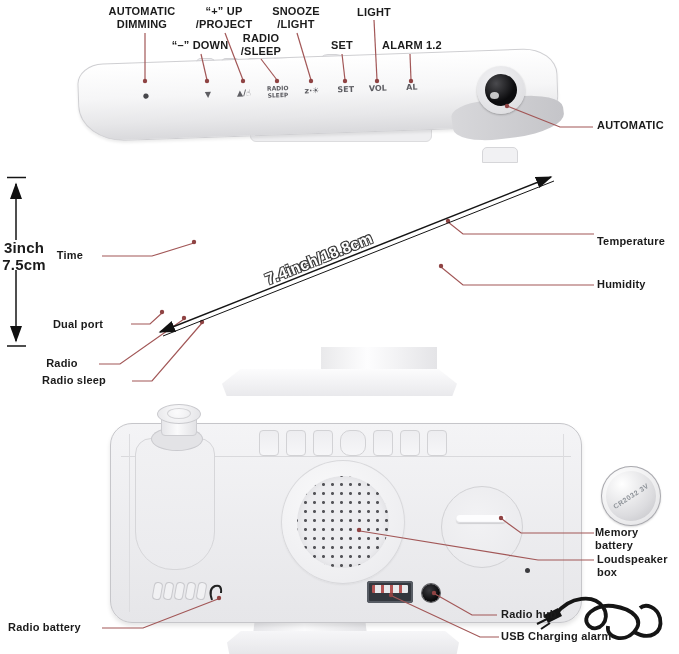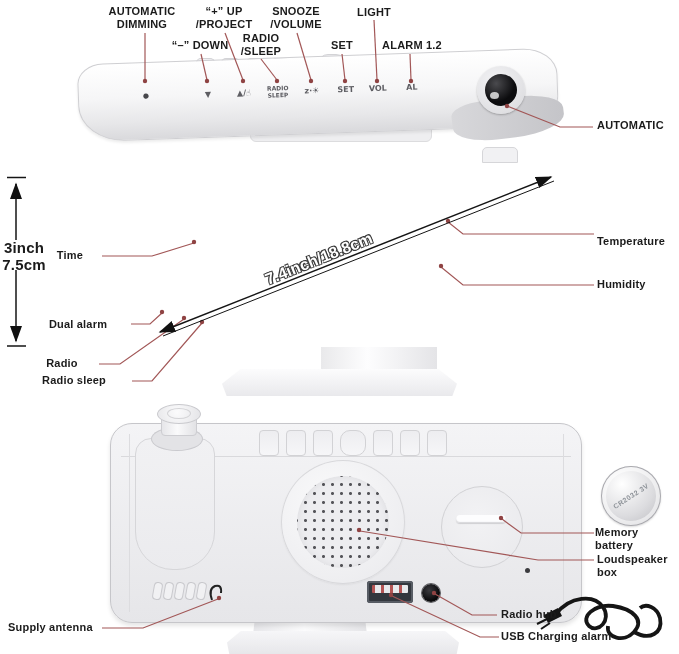--- a/index.html
+++ b/index.html
@@ -272,37 +272,37 @@
                C580,617 594,604 613,606 C633,609 645,620 634,632
                C624,643 606,638 608,626 M634,632 C650,641 663,633 660,618 C657,607 646,603 640,608" stroke-width="3.8"></path>
     </g>
   </svg>
 
   <div class="lbl c" style="left:142px;top:5px">AUTOMATIC
 DIMMING</div>
   <div class="lbl c" style="left:224px;top:5px">“+” UP
 /PROJECT</div>
   <div class="lbl c" style="left:296px;top:5px">SNOOZE
-/VOLUME</div>
+/LIGHT</div>
   <div class="lbl c" style="left:374px;top:6px">LIGHT</div>
   <div class="lbl c" style="left:200px;top:39px">“–” DOWN</div>
   <div class="lbl c" style="left:261px;top:32px">RADIO
 /SLEEP</div>
   <div class="lbl c" style="left:342px;top:39px">SET</div>
   <div class="lbl c" style="left:412px;top:39px">ALARM 1.2</div>
   <div class="lbl" style="left:597px;top:119px">AUTOMATIC</div>
 
   <div class="lbl r" style="left:40px;top:249px;width:60px">Time</div>
   <div class="lbl c dim" style="left:24px;top:240px">3inch
 7.5cm</div>
-  <div class="lbl r" style="left:26px;top:318px;width:104px">Dual alarm</div>
+  <div class="lbl r" style="left:26px;top:318px;width:104px">Dual port</div>
   <div class="lbl r" style="left:27px;top:357px;width:70px">Radio</div>
   <div class="lbl r" style="left:18px;top:374px;width:112px">Radio sleep</div>
   <div class="lbl" style="left:597px;top:235px">Temperature</div>
   <div class="lbl" style="left:597px;top:278px">Humidity</div>
 
   <div class="lbl" style="left:597px;top:553px">Loudspeaker box</div>
   <div class="lbl" style="left:595px;top:526px">Memory battery</div>
   <div class="lbl" style="left:501px;top:608px">Radio hub</div>
   <div class="lbl" style="left:501px;top:630px">USB Charging alarm</div>
-  <div class="lbl" style="left:8px;top:621px">Supply antenna</div>
+  <div class="lbl" style="left:8px;top:621px">Radio battery</div>
 
 </div>
 
 </body></html>

